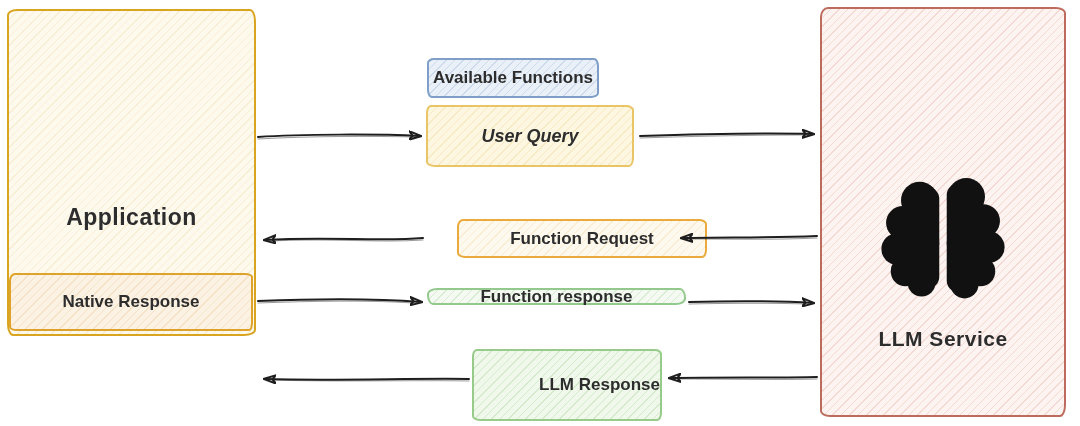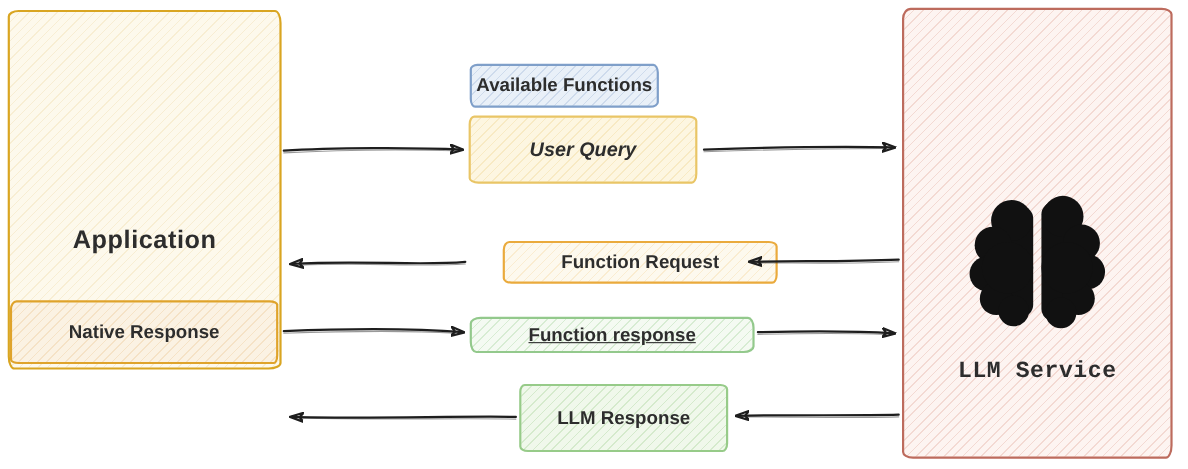--- a/index.html
+++ b/index.html
@@ -41,21 +41,20 @@
     background-image:repeating-linear-gradient(135deg, rgba(225,170,95,0.22) 0px, rgba(225,170,95,0.22) 1px, transparent 1px, transparent 6px);
     font-size:17px;
   }
   .llm-box{
     left:820px;top:7px;width:246px;height:410px;
     border:2.5px solid #bd6b5d;
     border-radius:8px 10px 6px 10px / 10px 6px 12px 6px;
     background-color:#fdf4f1;
     background-image:repeating-linear-gradient(135deg, rgba(214,138,120,0.25) 0px, rgba(214,138,120,0.25) 1px, transparent 1px, transparent 6px);
     z-index:1;
-    font-family:Liberation Mono, monospace;
   }
   .brain-wrap{
     position:absolute;left:50%;top:156px;transform:translateX(-50%);
     width:134px;height:140px;
   }
   .llm-label{
     position:absolute;left:0;right:0;top:318px;
     text-align:center;font-size:21px;letter-spacing:0.5px;
   }
   
@@ -85,37 +84,37 @@
     left:425px;top:219px;width:250px;height:39px;
     border-color:#eaaa3c;
     border-radius:6px 8px 5px 8px / 8px 5px 8px 5px;
     background-color:#fdf9ee;
     background-image:repeating-linear-gradient(135deg, rgba(238,185,90,0.20) 0px, rgba(238,185,90,0.20) 1px, transparent 1px, transparent 6px);
     font-size:17px;
     z-index:2;
     margin-left:32px;
   }
   .function-response-box{
-    left:427px;top:288px;width:259px;height:33px;
+    left:427px;top:288px;width:259px;height:17px;
     border-color:#93c98c;
     border-radius:10px 6px 10px 6px / 6px 10px 6px 10px;
     background-color:#f4faf2;
     background-image:repeating-linear-gradient(135deg, rgba(140,200,130,0.28) 0px, rgba(140,200,130,0.28) 1px, transparent 1px, transparent 6px);
     font-size:17px;
     z-index:2;
-    text-decoration:underline;
   }
   .llm-response-box{
-    left:472px;top:349px;width:190px;height:62px;
+    left:472px;top:349px;width:190px;height:72px;
     border-color:#97cb89;
     border-radius:5px 7px 5px 8px / 7px 5px 8px 5px;
     background-color:#f0f8eb;
     background-image:repeating-linear-gradient(135deg, rgba(150,202,132,0.30) 0px, rgba(150,202,132,0.30) 1px, transparent 1px, transparent 6px);
     font-size:17px;
     z-index:2;
+    justify-content:flex-end;
   }
   
   .arrows{
     position:absolute;left:0;top:0;width:1080px;height:426px;
     z-index:4;pointer-events:none;
   }
   .arrows path{fill:none;stroke:#1e1e1e;stroke-width:2;stroke-linecap:round;}
   .arrows path.ghost{stroke-width:1;opacity:0.45;}
 </style>
 </head>

